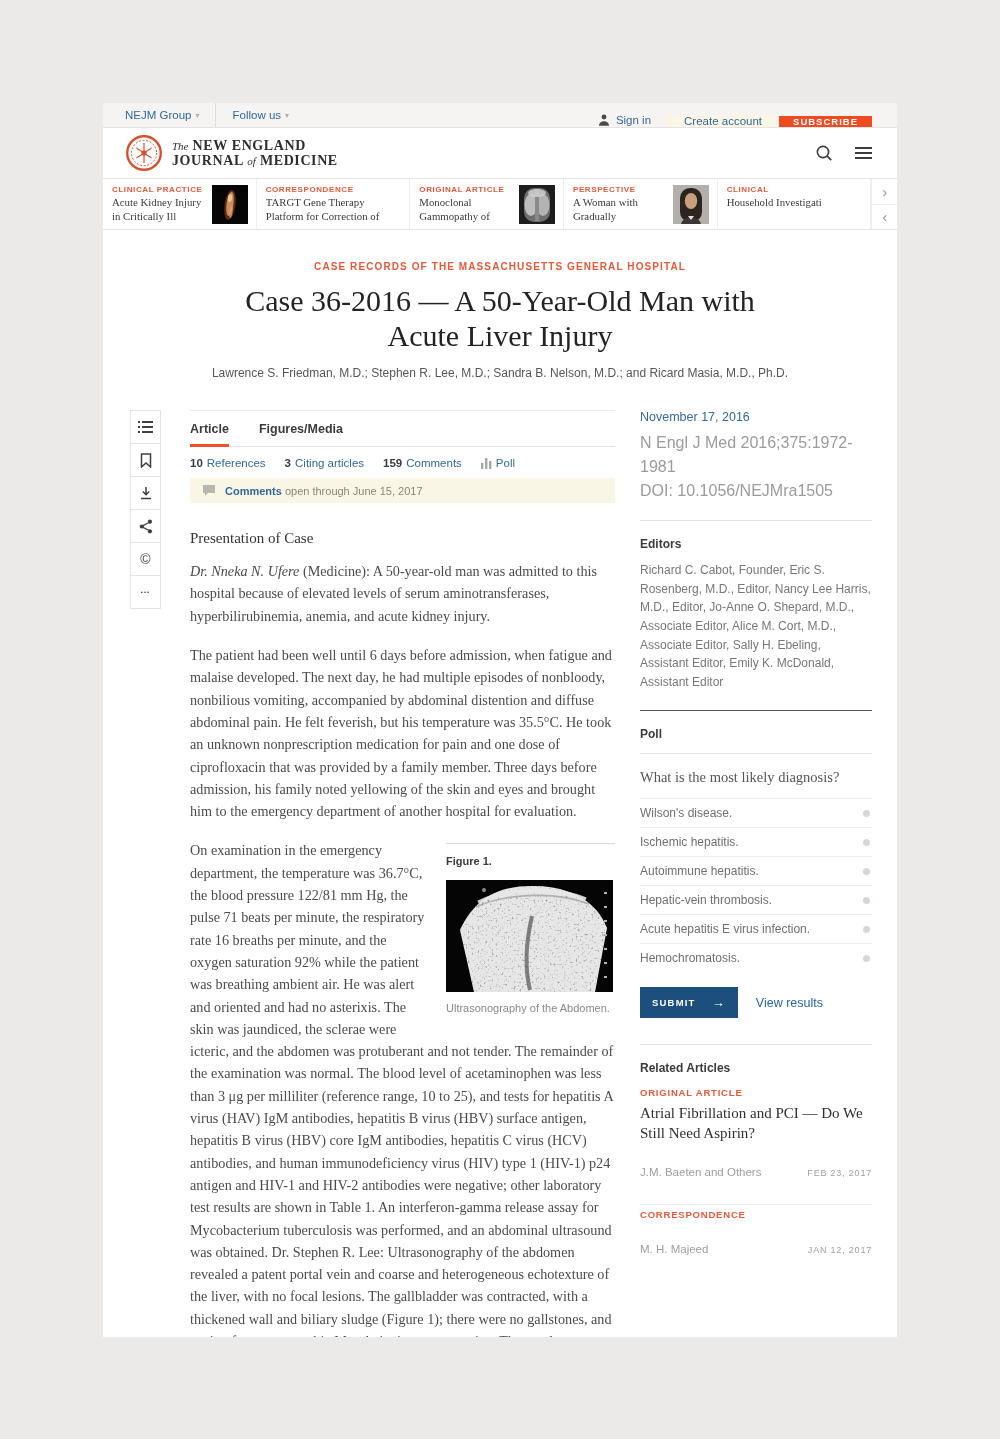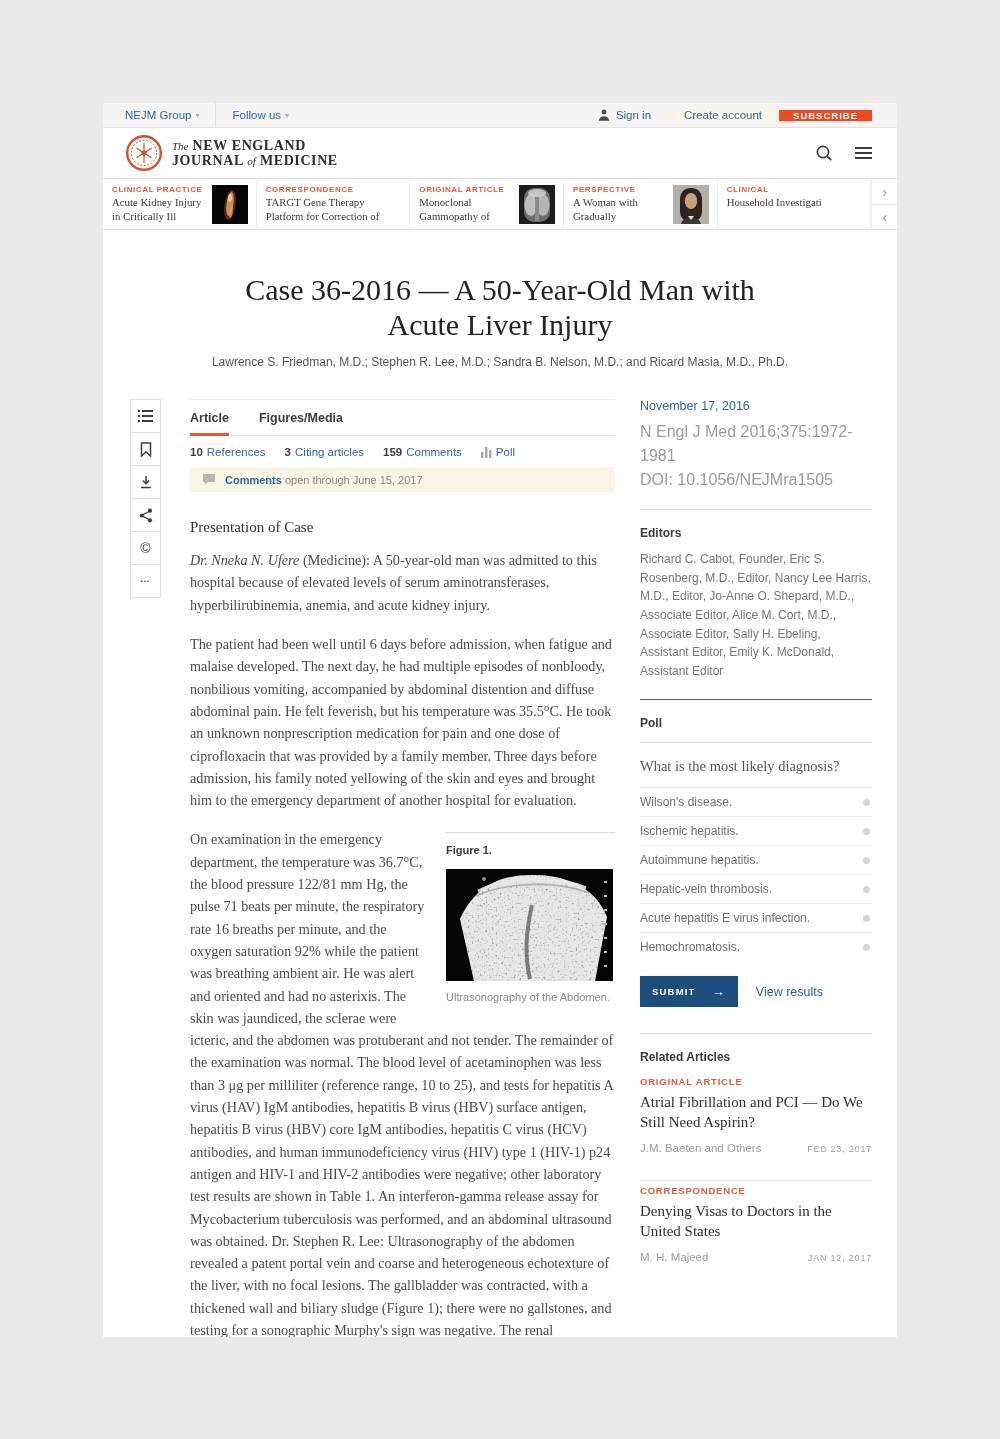--- a/index.html
+++ b/index.html
@@ -11,21 +11,21 @@
   html,body{width:1000px;height:1439px;}
   body{background:var(--bg);font-family:"Liberation Sans",sans-serif;position:relative;}
   .page{position:absolute;left:103px;top:103px;width:794px;height:1234px;background:var(--paper);overflow:hidden;}
 
   
   .topbar{height:25px;background:#f5f4f2;border-bottom:1px solid var(--border);display:flex;align-items:stretch;font-size:11.5px;}
   .topbar .left{display:flex;align-items:center;padding-left:22px;}
   .tb-link{color:var(--blue);display:flex;align-items:center;gap:4px;cursor:pointer;}
   .tb-sep{border-left:1px solid #e0ded9;height:100%;margin:0 16px;}
   .caret{font-size:8px;color:#b0aea9;}
-  .topbar .right{margin-left:auto;display:flex;align-items:center;}
+  .topbar .right{margin-left:auto;display:flex;align-items:flex-end;}
   .signin{display:flex;align-items:center;gap:5px;color:var(--blue);padding:0 16px;cursor:pointer;}
   .create{display:flex;align-items:center;background:var(--cream);color:var(--blue);padding:0 17px;cursor:pointer;}
   .subscribe{display:flex;align-items:center;background:var(--orange);color:#fff;font-size:9.5px;font-weight:bold;letter-spacing:1px;padding:0 14px;margin-right:25px;cursor:pointer;}
 
   
   .masthead{height:50px;display:flex;align-items:center;padding:0 25px 0 22px;}
   .brand{display:flex;align-items:center;gap:9px;cursor:pointer;}
   .brand-text{font-family:"Liberation Serif",serif;color:#2e2e30;line-height:1.1;}
   .brand-l1{font-size:14px;letter-spacing:.6px;font-weight:bold;}
   .brand-l2{font-size:14px;letter-spacing:.6px;font-weight:bold;}
@@ -95,21 +95,21 @@
   .poll-opt{display:flex;align-items:center;justify-content:space-between;border-top:1px solid var(--border-lt);padding:7px 2px 7px 0;font-size:12px;color:#6f6f72;cursor:pointer;}
   .poll-opt:last-of-type{border-bottom:1px solid var(--border-lt);}
   .dot{width:7px;height:7px;border-radius:50%;background:#d8d6d3;flex:0 0 auto;}
   .poll-actions{display:flex;align-items:center;gap:18px;margin-top:15px;}
   .submit-btn{background:var(--navy);color:#fff;font-size:9.5px;font-weight:bold;letter-spacing:1.2px;border:none;padding:8px 12px;display:flex;align-items:center;gap:16px;cursor:pointer;}
   .submit-arrow{font-size:13px;font-weight:normal;}
   .view-results{font-size:12.5px;color:#2a6496;cursor:pointer;}
   .rel-item{margin-top:12px;}
   .rel-cat{font-size:9.5px;font-weight:bold;letter-spacing:.8px;color:var(--orange-lb);}
   .rel-title{font-family:"Liberation Serif",serif;font-size:15px;color:#2f2f31;line-height:1.3;margin-top:6px;cursor:pointer;}
-  .rel-meta{display:flex;justify-content:space-between;align-items:baseline;margin-top:10px;padding-bottom:14px;}
+  .rel-meta{display:flex;justify-content:space-between;align-items:baseline;margin-top:23px;padding-bottom:14px;}
   .rel-auth{font-size:11.5px;color:#a09e9b;}
   .rel-date{font-size:9px;letter-spacing:.8px;color:#a09e9b;}
   .rel-item + .rel-item{border-top:1px solid var(--border-lt);padding-top:4px;}
 
   svg{display:block;}
 </style>
 </head>
 <body>
 
 <div class="page">
@@ -237,20 +237,21 @@
         <div class="car-title">Household Investigati</div>
       </div>
     </div>
     <div class="car-arrows">
       <span class="car-arrow top">›</span>
       <span class="car-arrow">‹</span>
     </div>
   </div>
 
   <div class="article-head">
+    <div class="eyebrow">CASE RECORDS OF THE MASSACHUSETTS GENERAL HOSPITAL</div>
     <h1 class="title">Case 36-2016 — A 50-Year-Old Man with Acute Liver Injury</h1>
     <div class="authors">Lawrence S. Friedman, M.D.; Stephen R. Lee, M.D.; Sandra B. Nelson, M.D.; and Ricard Masia, M.D., Ph.D.</div>
   </div>
 
   <div class="main-row">
 
     <div class="rail">
       <div class="rail-box">
         <svg width="15" height="12" viewBox="0 0 15 12">
           <rect x="0" y="0" width="2" height="2" fill="#3f3f41"></rect>
@@ -419,21 +420,20 @@
       <div class="rel-item">
         <div class="rel-cat">ORIGINAL ARTICLE</div>
         <div class="rel-title">Atrial Fibrillation and PCI — Do We Still Need Aspirin?</div>
         <div class="rel-meta">
           <span class="rel-auth">J.M. Baeten and Others</span>
           <span class="rel-date">FEB 23, 2017</span>
         </div>
       </div>
       <div class="rel-item">
         <div class="rel-cat">CORRESPONDENCE</div>
-        <div class="rel-title">Denying Visas to Doctors in the United States</div>
         <div class="rel-meta">
           <span class="rel-auth">M. H. Majeed</span>
           <span class="rel-date">JAN 12, 2017</span>
         </div>
       </div>
     </div>
 
   </div>
 </div>
 

